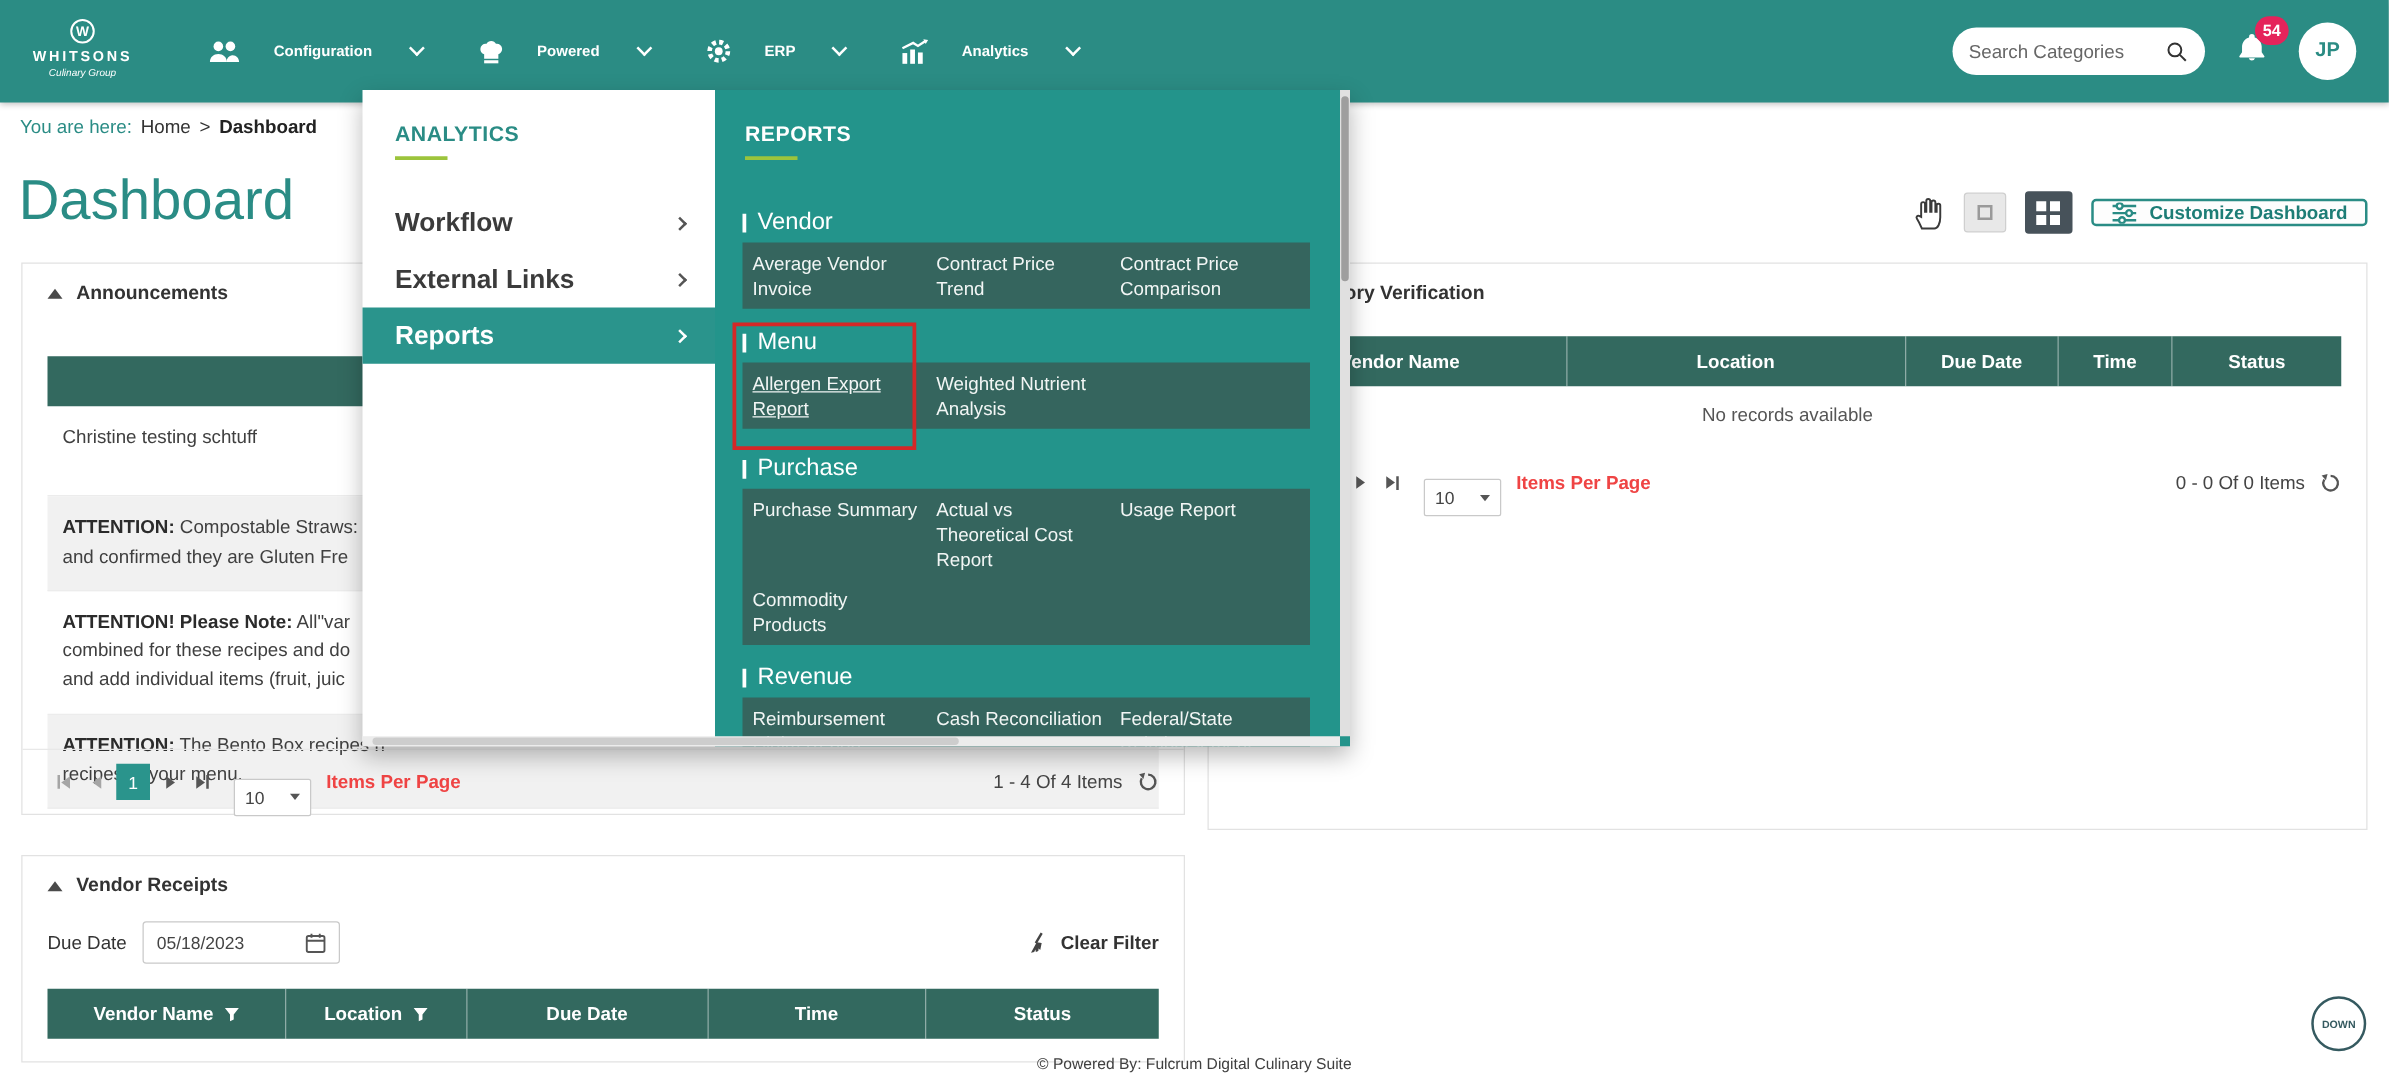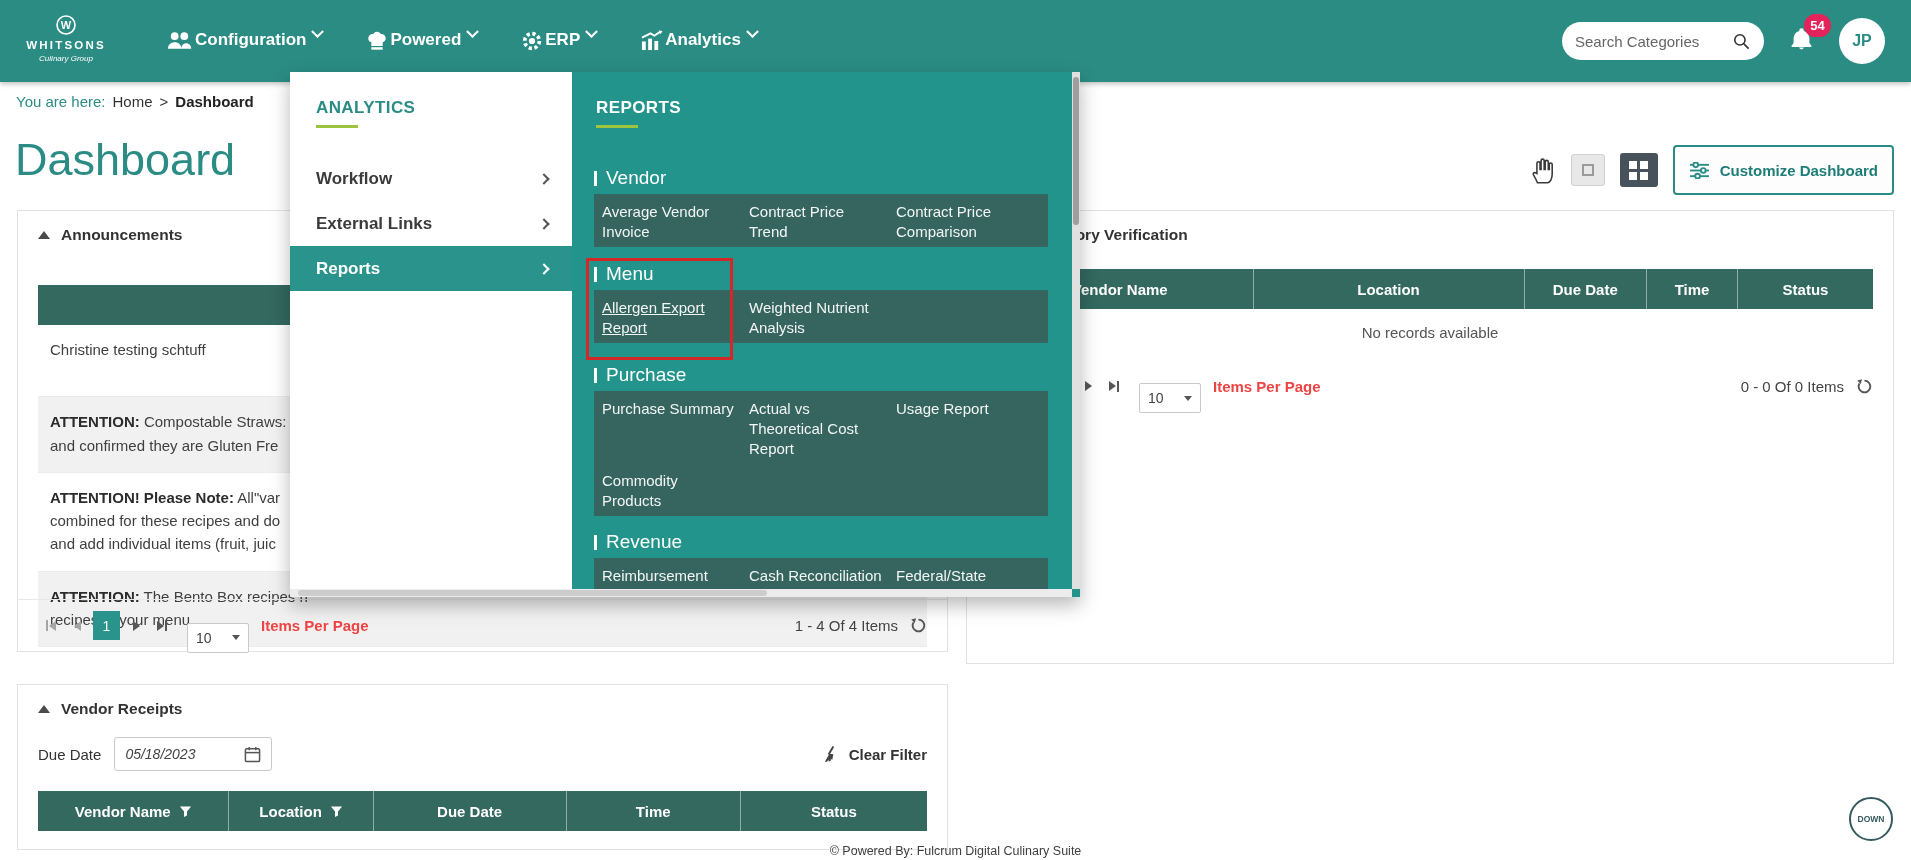--- a/index.html
+++ b/index.html
@@ -5,22 +5,22 @@
   * { box-sizing: border-box; margin: 0; padding: 0; }
   html,body { width:1911px; height:860px; background:#fff; overflow:hidden;
     font-family:"Liberation Sans", sans-serif; color:#333; }
 
   
   .header { position:absolute; left:0; top:0; width:1911px; height:82px;
     background:#2b8c84; display:flex; align-items:center; padding:0 26px;
     box-shadow:0 2px 5px rgba(0,0,0,.25); z-index:50; }
   .logo { display:flex; flex-direction:column; align-items:center; }
   .nav { display:flex; gap:44px; margin-left:60px; }
-  .nav-item { display:flex; gap:2px; color:#fff;
-    font-weight:bold; font-size:17px; cursor:pointer; }
+  .nav-item { display:flex; align-items:center; gap:26px; color:#fff;
+    font-weight:bold; font-size:12px; cursor:pointer; }
   .chev { width:9px; height:9px; border-right:2.4px solid #fff;
     border-bottom:2.4px solid #fff; transform:rotate(45deg) translate(-2px,-2px); margin-left:5px; }
   .hdr-right { margin-left:auto; display:flex; align-items:center; gap:24px; }
   .search { width:202px; height:38px; background:#fff; border-radius:19px;
     display:flex; align-items:center; padding:0 13px; }
   .search input { border:none; outline:none; flex:1; font-size:15px; color:#444;
     font-family:"Liberation Sans",sans-serif; min-width:0; }
   .search input::placeholder { color:#666; }
   .bell-wrap { position:relative; cursor:pointer; }
   .badge { position:absolute; top:-12px; right:-16px; background:#e5235b; color:#fff;
@@ -38,21 +38,21 @@
 
   
   .controls { position:absolute; top:150px; right:17px; display:flex; align-items:center; gap:15px; height:40px; }
   .btn-sq1 { width:34px; height:32px; background:#e8e8e8; border:1px solid #cfcfcf; border-radius:3px;
     display:flex; align-items:center; justify-content:center; cursor:pointer; }
   .btn-sq1 .inner { width:12px; height:12px; border:2px solid #9a9a9a; background:#e8e8e8; }
   .btn-sq2 { width:38px; height:34px; background:#47525a; border-radius:3px;
     display:grid; grid-template-columns:8px 8px; grid-template-rows:8px 8px; gap:3px;
     align-content:center; justify-content:center; cursor:pointer; }
   .btn-sq2 .c { background:#fff; }
-  .btn-customize { height:50px; border:2px solid #2a8c85; border-radius:4px; background:#fdfdfd;
+  .btn-customize { height:22px; border:2px solid #2a8c85; border-radius:4px; background:#fdfdfd;
     color:#1d7d76; font-weight:bold; font-size:15px; display:flex; align-items:center; gap:10px;
     padding:0 14px; cursor:pointer; }
 
   
   .panel { position:absolute; background:#fff; border:1px solid #e2e2e2; }
   .panel-head { display:flex; align-items:center; gap:11px; padding:15px 20px;
     font-size:15.5px; font-weight:bold; color:#333; }
   .tri-up { width:0; height:0; border-left:6px solid transparent; border-right:6px solid transparent;
     border-bottom:8px solid #4a4a4a; cursor:pointer; }
   .thead { height:40px; background:#33695f; display:flex; align-items:stretch; margin:0 20px; }
@@ -92,42 +92,42 @@
   .inv-head { padding-left:40px; }
   .inv-thead { margin-top:10px; }
   .inv-empty { text-align:center; font-size:15px; color:#555; padding:15px 0 12px; }
   .inv-pager { padding-left:56px; margin-top:6px; }
 
   
   .vr-panel { left:17px; top:684px; width:931px; height:166px; overflow:hidden; }
   .vr-filter { display:flex; align-items:center; gap:13px; padding:4px 20px 0; font-size:15px; color:#333; }
   .date-input { width:158px; height:34px; border:1px solid #c9c9c9; border-radius:3px; background:#fff;
     display:flex; align-items:center; justify-content:space-between; padding:0 10px;
-    font-size:14px; color:#444; cursor:text;font-style:italic; }
+    font-size:14px; color:#444; cursor:text; }
   .clear-filter { margin-left:auto; display:flex; align-items:center; gap:9px;
     font-size:15px; font-weight:bold; color:#333; cursor:pointer; }
   .vr-thead { margin-top:20px; }
 
   
   .footer { position:absolute; left:0; right:0; bottom:2px; text-align:center; font-size:12.5px; color:#404040; }
 
   
   .down-btn { position:absolute; left:1849px; top:797px; width:44px; height:44px; border-radius:50%;
     background:#fff; border:2px solid #355a60; color:#355a60; font-size:8.5px; font-weight:bold;
     display:flex; align-items:center; justify-content:center; cursor:pointer; z-index:60; }
 
   
   .megamenu { position:absolute; left:290px; top:72px; width:790px; height:525px; z-index:100;
     display:flex; box-shadow:0 8px 18px rgba(0,0,0,.28); }
   .mm-left { width:282px; background:#fff; position:relative; }
   .mm-title-a { margin:26px 0 0 26px; color:#2a8c85; font-size:17px; font-weight:bold; letter-spacing:.4px; }
   .mm-underline { width:42px; height:3px; background:#9cc43c; margin:7px 0 0 26px; }
   .mm-items { margin-top:28px; }
   .mm-item { height:45px; display:flex; align-items:center; justify-content:space-between;
-    padding:0 24px 0 26px; font-size:17px; font-weight:bold; color:#3b3b3b; cursor:pointer; }
+    padding:0 24px 0 26px; font-size:21px; font-weight:bold; color:#3b3b3b; cursor:pointer; }
   .mm-chev { width:8px; height:8px; border-right:2.2px solid #555; border-top:2.2px solid #555;
     transform:rotate(45deg); }
   .mm-item.active { background:#2a948c; color:#fff; }
   .mm-item.active .mm-chev { border-color:#fff; }
   .mm-right { flex:1; background:#23948b; position:relative; overflow:hidden; }
   .mm-title-r { margin:26px 0 0 24px; color:#fff; font-size:17px; font-weight:bold; letter-spacing:.4px; }
   .mm-underline2 { width:42px; height:3px; background:#9cc43c; margin:7px 0 0 24px; }
   .mm-sections { margin-top:40px; }
   .mm-sec-label { display:flex; align-items:center; gap:9px; margin-left:22px; height:20px;
     color:#fff; font-size:19px; }

